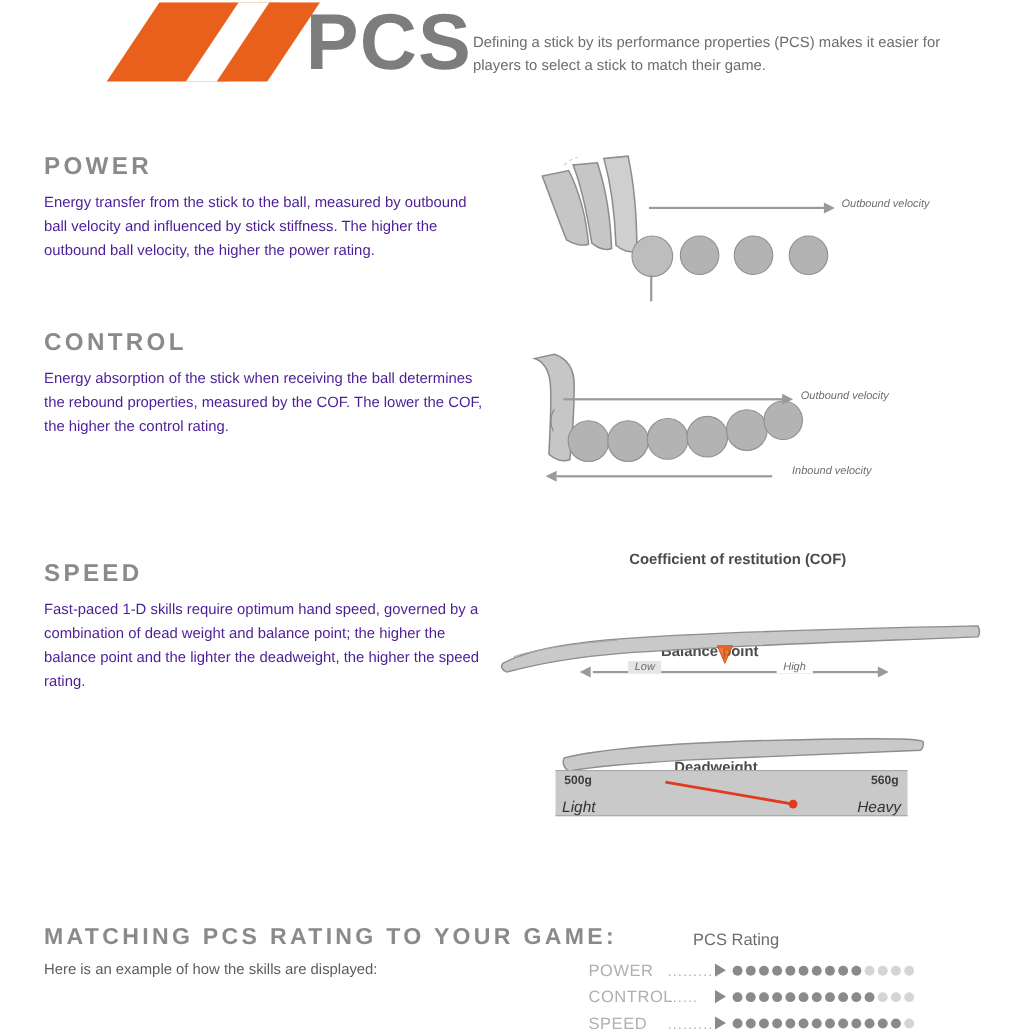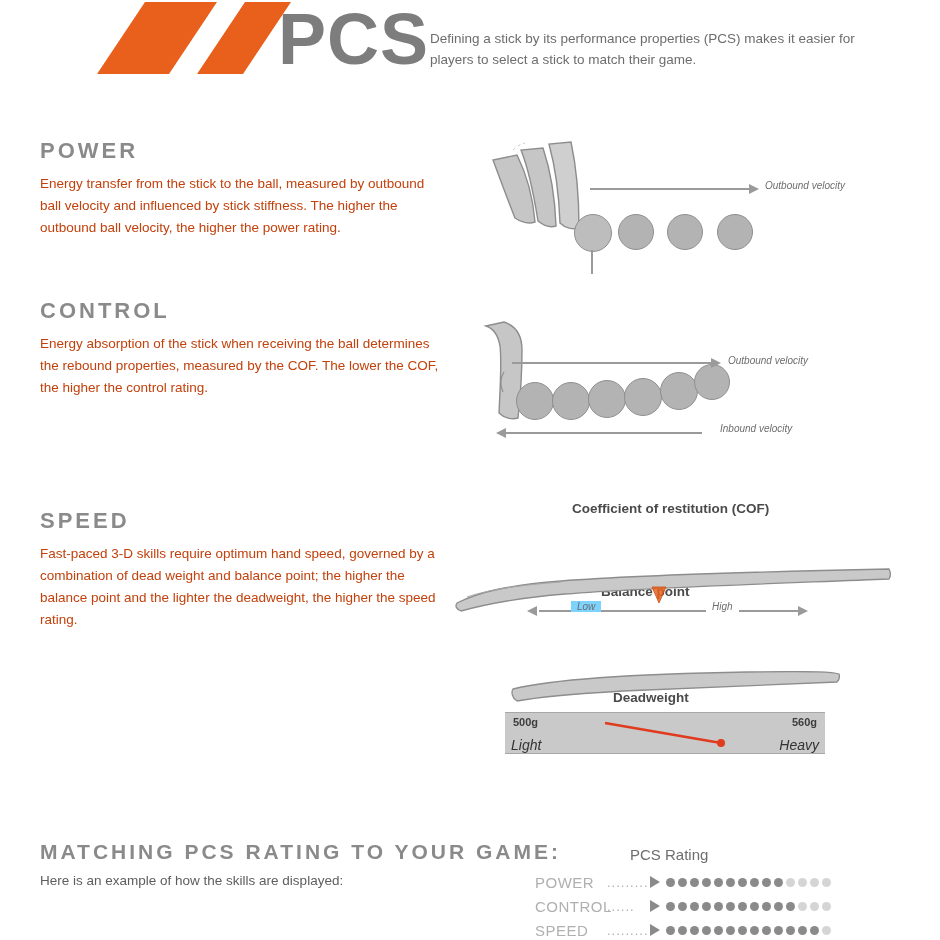--- a/index.html
+++ b/index.html
@@ -54,21 +54,21 @@
   
   .section-title {
     font-size: 22px;
     letter-spacing: 3px;
     color: #8a8a8a;
     font-weight: bold;
   }
   .section-body {
     font-size: 13.5px;
     line-height: 22px;
-    color: #c2410c;
+    color: #4c1d95;
   }
 
   .sec-power { position: absolute; left: 40px; top: 138px; width: 400px; }
   .sec-control { position: absolute; left: 40px; top: 298px; width: 400px; }
   .sec-speed { position: absolute; left: 40px; top: 508px; width: 400px; }
 
   .sec-power .section-body,
   .sec-control .section-body,
   .sec-speed .section-body { margin-top: 9px; }
 
@@ -126,21 +126,20 @@
 
   
   .g-speed { left: 441px; top: 535px; width: 470px; height: 225px; }
   .deadweight-box {
     position: absolute;
     left: 0; top: 0;
     width: 320px; height: 38px;
     background: #c9c9c9;
     border-top: 1px solid #a8a8a8;
     border-bottom: 1px solid #a8a8a8;
-    margin-top: 12px;
   }
   .dw-num {
     position: absolute;
     font-size: 11px;
     color: #3d3d3d;
     font-weight: bold;
   }
   .dw-word {
     position: absolute;
     font-size: 14px;
@@ -283,38 +282,38 @@
 
     <div class="arrow-line" style="left:26px; top:112px; width:196px;"></div>
     <div class="arrow-head-l" style="left:16px; top:108px;"></div>
     <div class="label-it" style="position:absolute; left:240px; top:103px;">Inbound velocity</div>
 
     <div class="label-bold" style="position:absolute; left:92px; top:138px;">Coefficient of restitution (COF)</div>
   </div>
 
   <div class="sec-speed">
     <div class="section-title">SPEED</div>
-    <div class="section-body">Fast-paced 3-D skills require optimum hand speed, governed by a combination of dead weight and balance point; the higher the balance point and the lighter the deadweight, the higher the speed rating.</div>
+    <div class="section-body">Fast-paced 1-D skills require optimum hand speed, governed by a combination of dead weight and balance point; the higher the balance point and the lighter the deadweight, the higher the speed rating.</div>
   </div>
 
   <div class="gfx g-speed">
 
     <div class="label-bold" style="position:absolute; left:160px; top:6px;">Balance point</div>
 
     <svg width="470" height="70" viewBox="0 0 470 70" style="position:absolute;left:0;top:28px">
       <path d="M16,40 C40,28 70,22 120,18 C210,11 350,8 448,6 C450,10 450,13 448,16 C350,20 210,24 124,31 C74,35 42,42 20,48 C15,46 14,43 16,40 Z" fill="#c9c9c9" stroke="#8d8d8d" stroke-width="1.3"></path>
       <path d="M26,34 C50,26 80,22 120,19" stroke="#a5a5a5" stroke-width="1" fill="none"></path>
 
       <polygon points="211,24 225,24 218,40" fill="#e8601c" opacity="0.85"></polygon>
       <polygon points="211,24 225,24 218,40" fill="none" stroke="#c94f14" stroke-width="0.8"></polygon>
     </svg>
 
     <div class="arrow-line" style="left:98px; top:75px; width:130px;"></div>
     <div class="arrow-head-l" style="left:86px; top:71px;"></div>
-    <div class="label-it" style="position:absolute; left:130px; top:66px; background:#7dd3fc; padding:0 6px;">Low</div>
+    <div class="label-it" style="position:absolute; left:130px; top:66px; background:#e5e5e5; padding:0 6px;">Low</div>
 
     <div class="arrow-line" style="left:228px; top:75px; width:130px;"></div>
     <div class="arrow-head-r" style="left:357px; top:71px;"></div>
     <div class="label-it" style="position:absolute; left:265px; top:66px; background:#fff; padding:0 6px;">High</div>
 
     <div class="label-bold" style="position:absolute; left:172px; top:112px;">Deadweight</div>
 
     <svg width="340" height="70" viewBox="0 0 340 70" style="position:absolute;left:62px;top:136px">
       <path d="M10,18 C50,8 130,3 244,1 C316,0 330,1 336,3 C337,6 336,9 334,11 C300,13 210,16 120,20 C70,23 30,27 14,30 C9,27 8,21 10,18 Z" fill="#c9c9c9" stroke="#8d8d8d" stroke-width="1.3"></path>
     </svg>

